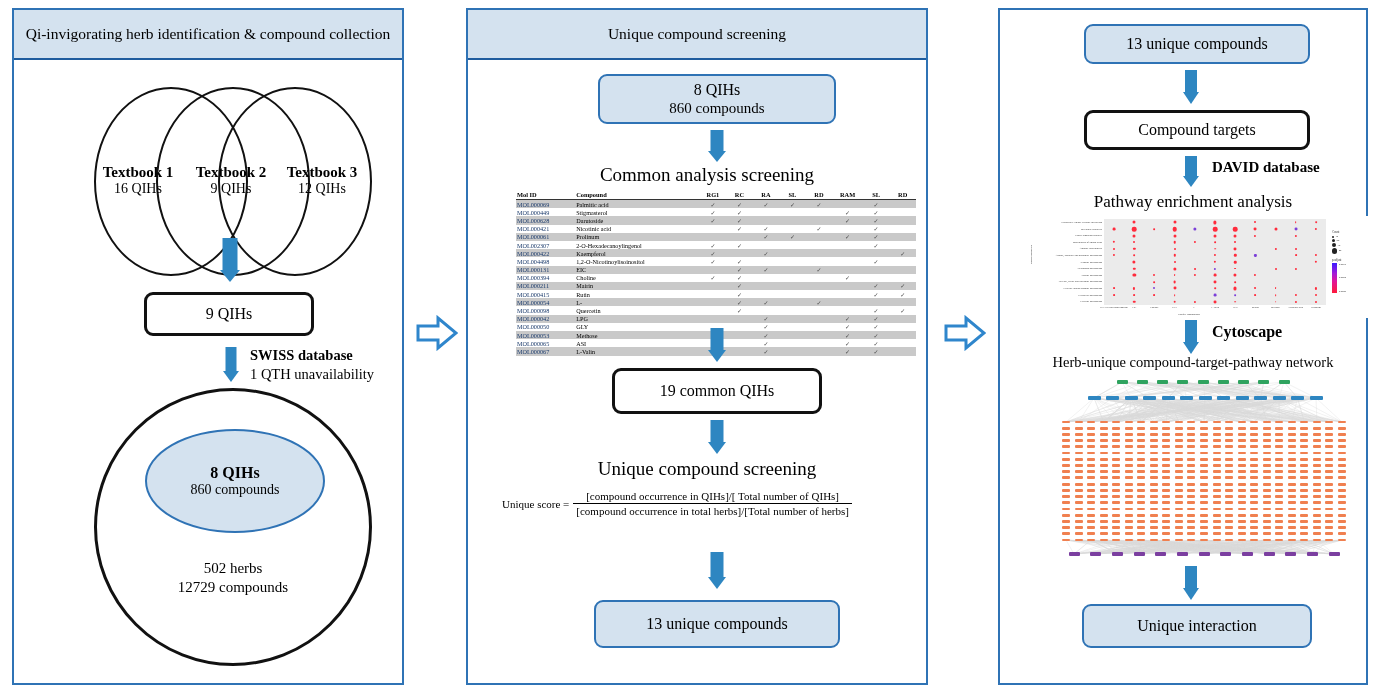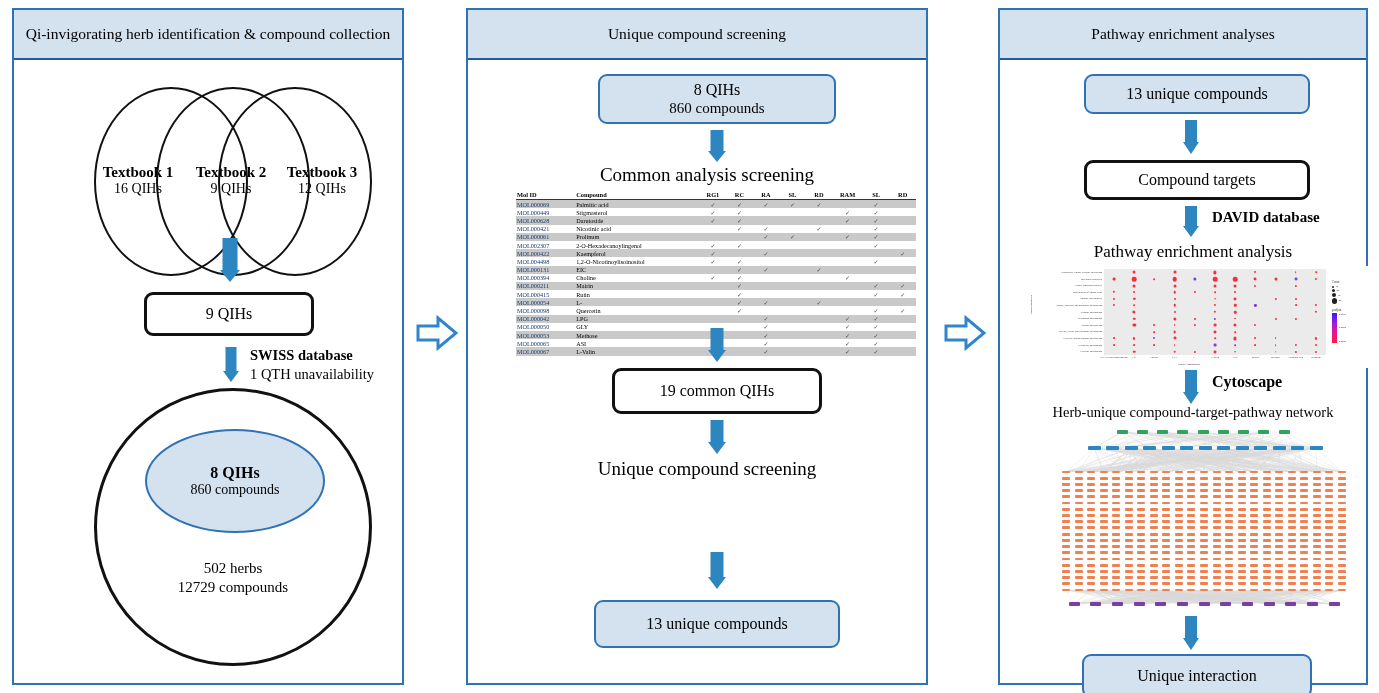--- a/index.html
+++ b/index.html
@@ -445,41 +445,47 @@
         <div class="l1">19 common  QIHs</div>
       </div>
 
       <div class="darrow" style="left:214px;top:360px;width:30px;height:36px;">
         <div class="stem" style="top:0;width:13px;height:24px;"></div>
         <div class="head" style="top:22px;border-left-width:9px;border-right-width:9px;border-top-width:12px;"></div>
       </div>
 
       <div class="section-title" style="left:0;top:398px;width:100%;">Unique compound screening</div>
 
+      <div class="formula" style="left:14px;top:430px;width:430px;">
+        <div class="lhs">Unique score =</div>
+        <div class="frac">
+          <div class="num">[compound occurrence in QIHs]/[ Total number of QIHs]</div>
+          <div class="den">[compound occurrence in total herbs]/[Total number of herbs]</div>
+        </div>
+      </div>
 
       <div class="darrow" style="left:214px;top:492px;width:30px;height:40px;">
         <div class="stem" style="top:0;width:13px;height:27px;"></div>
         <div class="head" style="top:25px;border-left-width:9px;border-right-width:9px;border-top-width:12px;"></div>
       </div>
 
       <div class="box box-blue" style="left:106px;top:540px;width:246px;height:48px;">
         <div class="l1">13 unique compounds</div>
       </div>
 
     </div>
   </div>
 
   <div class="hollow-arrow" style="left:944px;top:315px;width:42px;height:36px;">
     <svg width="42" height="36" viewBox="0 0 42 36">
       <polygon points="2,11 22,11 22,3 40,18 22,33 22,25 2,25" fill="#ffffff" stroke="#2f86cc" stroke-width="3" stroke-linejoin="miter"></polygon>
     </svg>
   </div>
 
   <div class="panel" id="panel-3">
-    <div class="panel-header">Pathway enrichment analyses</div>
     <div class="panel-body">
 
       <div class="box box-blue" style="left:64px;top:14px;width:226px;height:40px;">
         <div class="l1">13 unique compounds</div>
       </div>
 
       <div class="darrow" style="left:158px;top:60px;width:26px;height:36px;">
         <div class="stem" style="top:0;width:12px;height:24px;"></div>
         <div class="head" style="top:22px;border-left-width:8px;border-right-width:8px;border-top-width:12px;"></div>
       </div>

